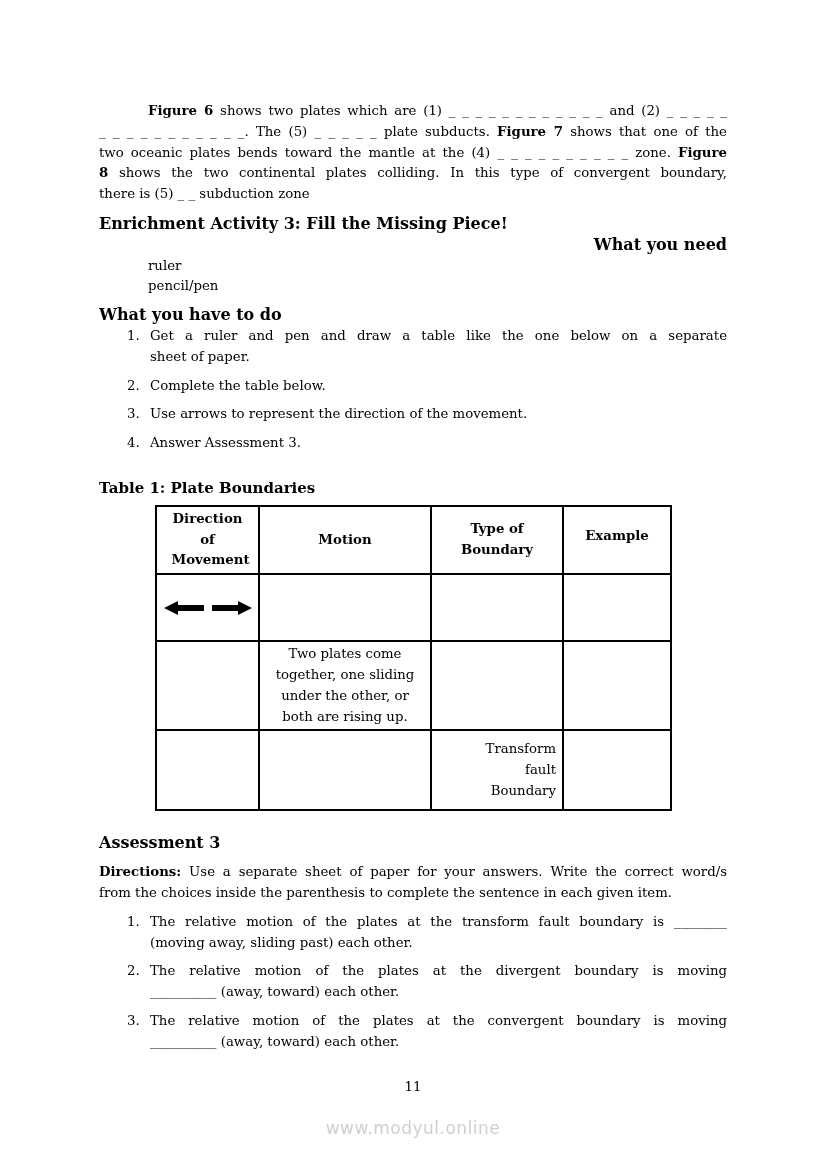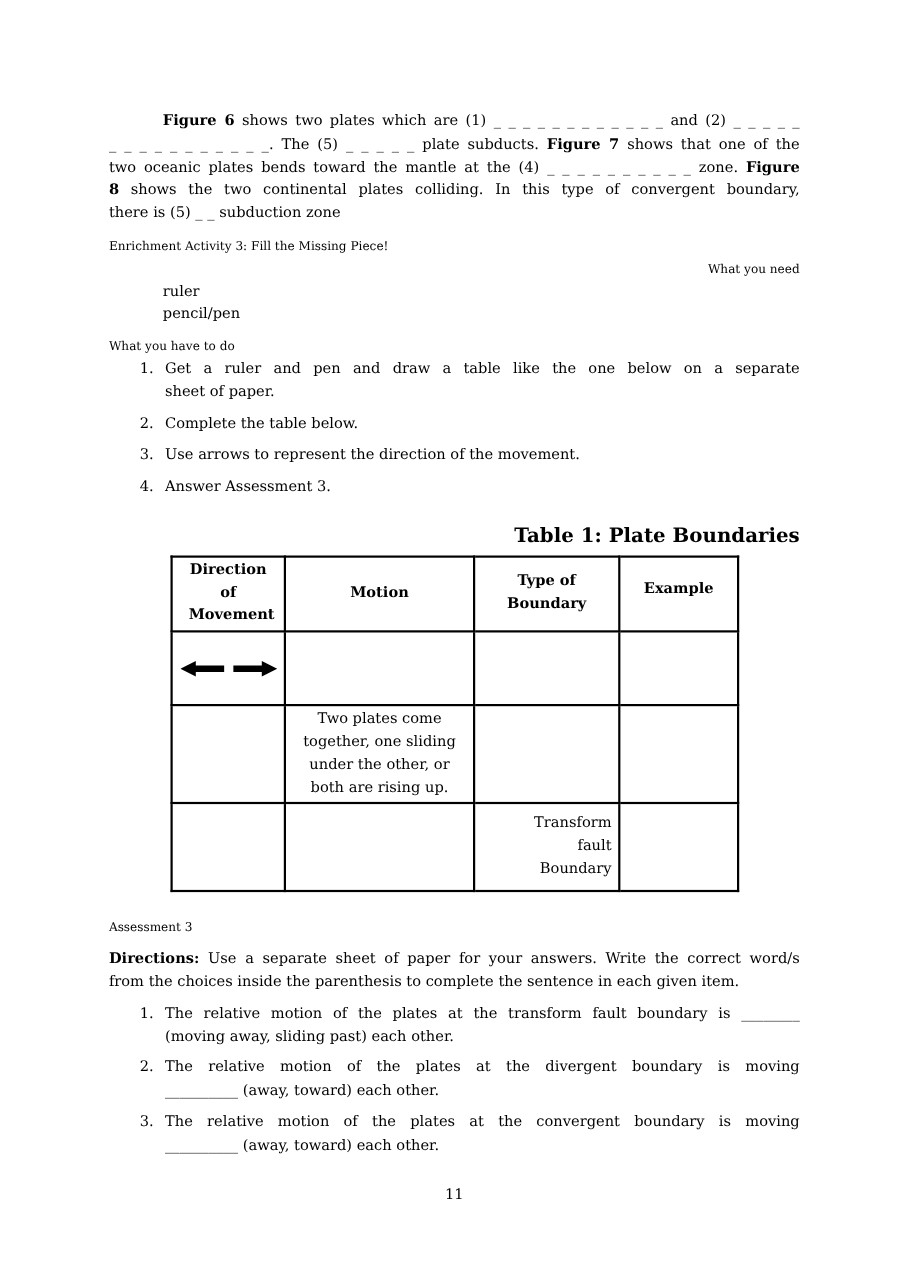--- a/index.html
+++ b/index.html
@@ -15,35 +15,35 @@
   }
   .page { position: absolute; inset: 0; padding: 101px 99px 0 99px; }
 
   .bold, b { font-weight: bold; }
 
   
   .just .ln { text-align: justify; text-align-last: justify; }
   .just .ln:last-child { text-align-last: auto; }
   .indent-first .ln:first-child { text-indent: 49px; }
 
-  .sec-heading { font-weight: normal; font-size: 11px; }
+  .sec-heading { font-weight: bold; font-size: 16px; }
   .h-enrichment { margin-top: 9px; }
   .h-need { margin-top: 0; text-align: right; }
   .h-todo { margin-top: 8px; }
   .h-assessment { margin-top: 22px; }
 
   .materials { padding-left: 49px; }
 
   .olist { margin-top: 0; }
   .olist-assessment { margin-top: 8px; }
   .oitem { display: flex; margin-bottom: 8px; }
   .oitem .num { flex: none; width: 51px; padding-left: 28px; }
   .oitem .itext { flex: 1; }
 
-  .tbl-caption { margin-top: 24px; text-align: right; font-weight: bold; font-size: 18px; }
+  .tbl-caption { margin-top: 24px; text-align: left; font-weight: bold; font-size: 15px; }
 
   table.tbl {
     border-collapse: collapse;
     table-layout: fixed;
     width: 515px;
     margin: 6px 0 0 56px;
   }
   .tbl th, .tbl td {
     border: 2px solid #000000;
     text-align: center;
@@ -201,14 +201,15 @@
     <div class="oitem">
       <div class="num">3.</div>
       <div class="itext just">
           <div class="ln"><span>The relative motion of the plates at the convergent boundary is moving</span></div>
           <div class="ln"><span>__________ (away, toward) each other.</span></div>
         </div>
     </div>
   </div>
 
   <div class="page-number">11</div>
+  <div class="watermark">www.modyul.online</div>
 
 </div>
 
 </body></html>

